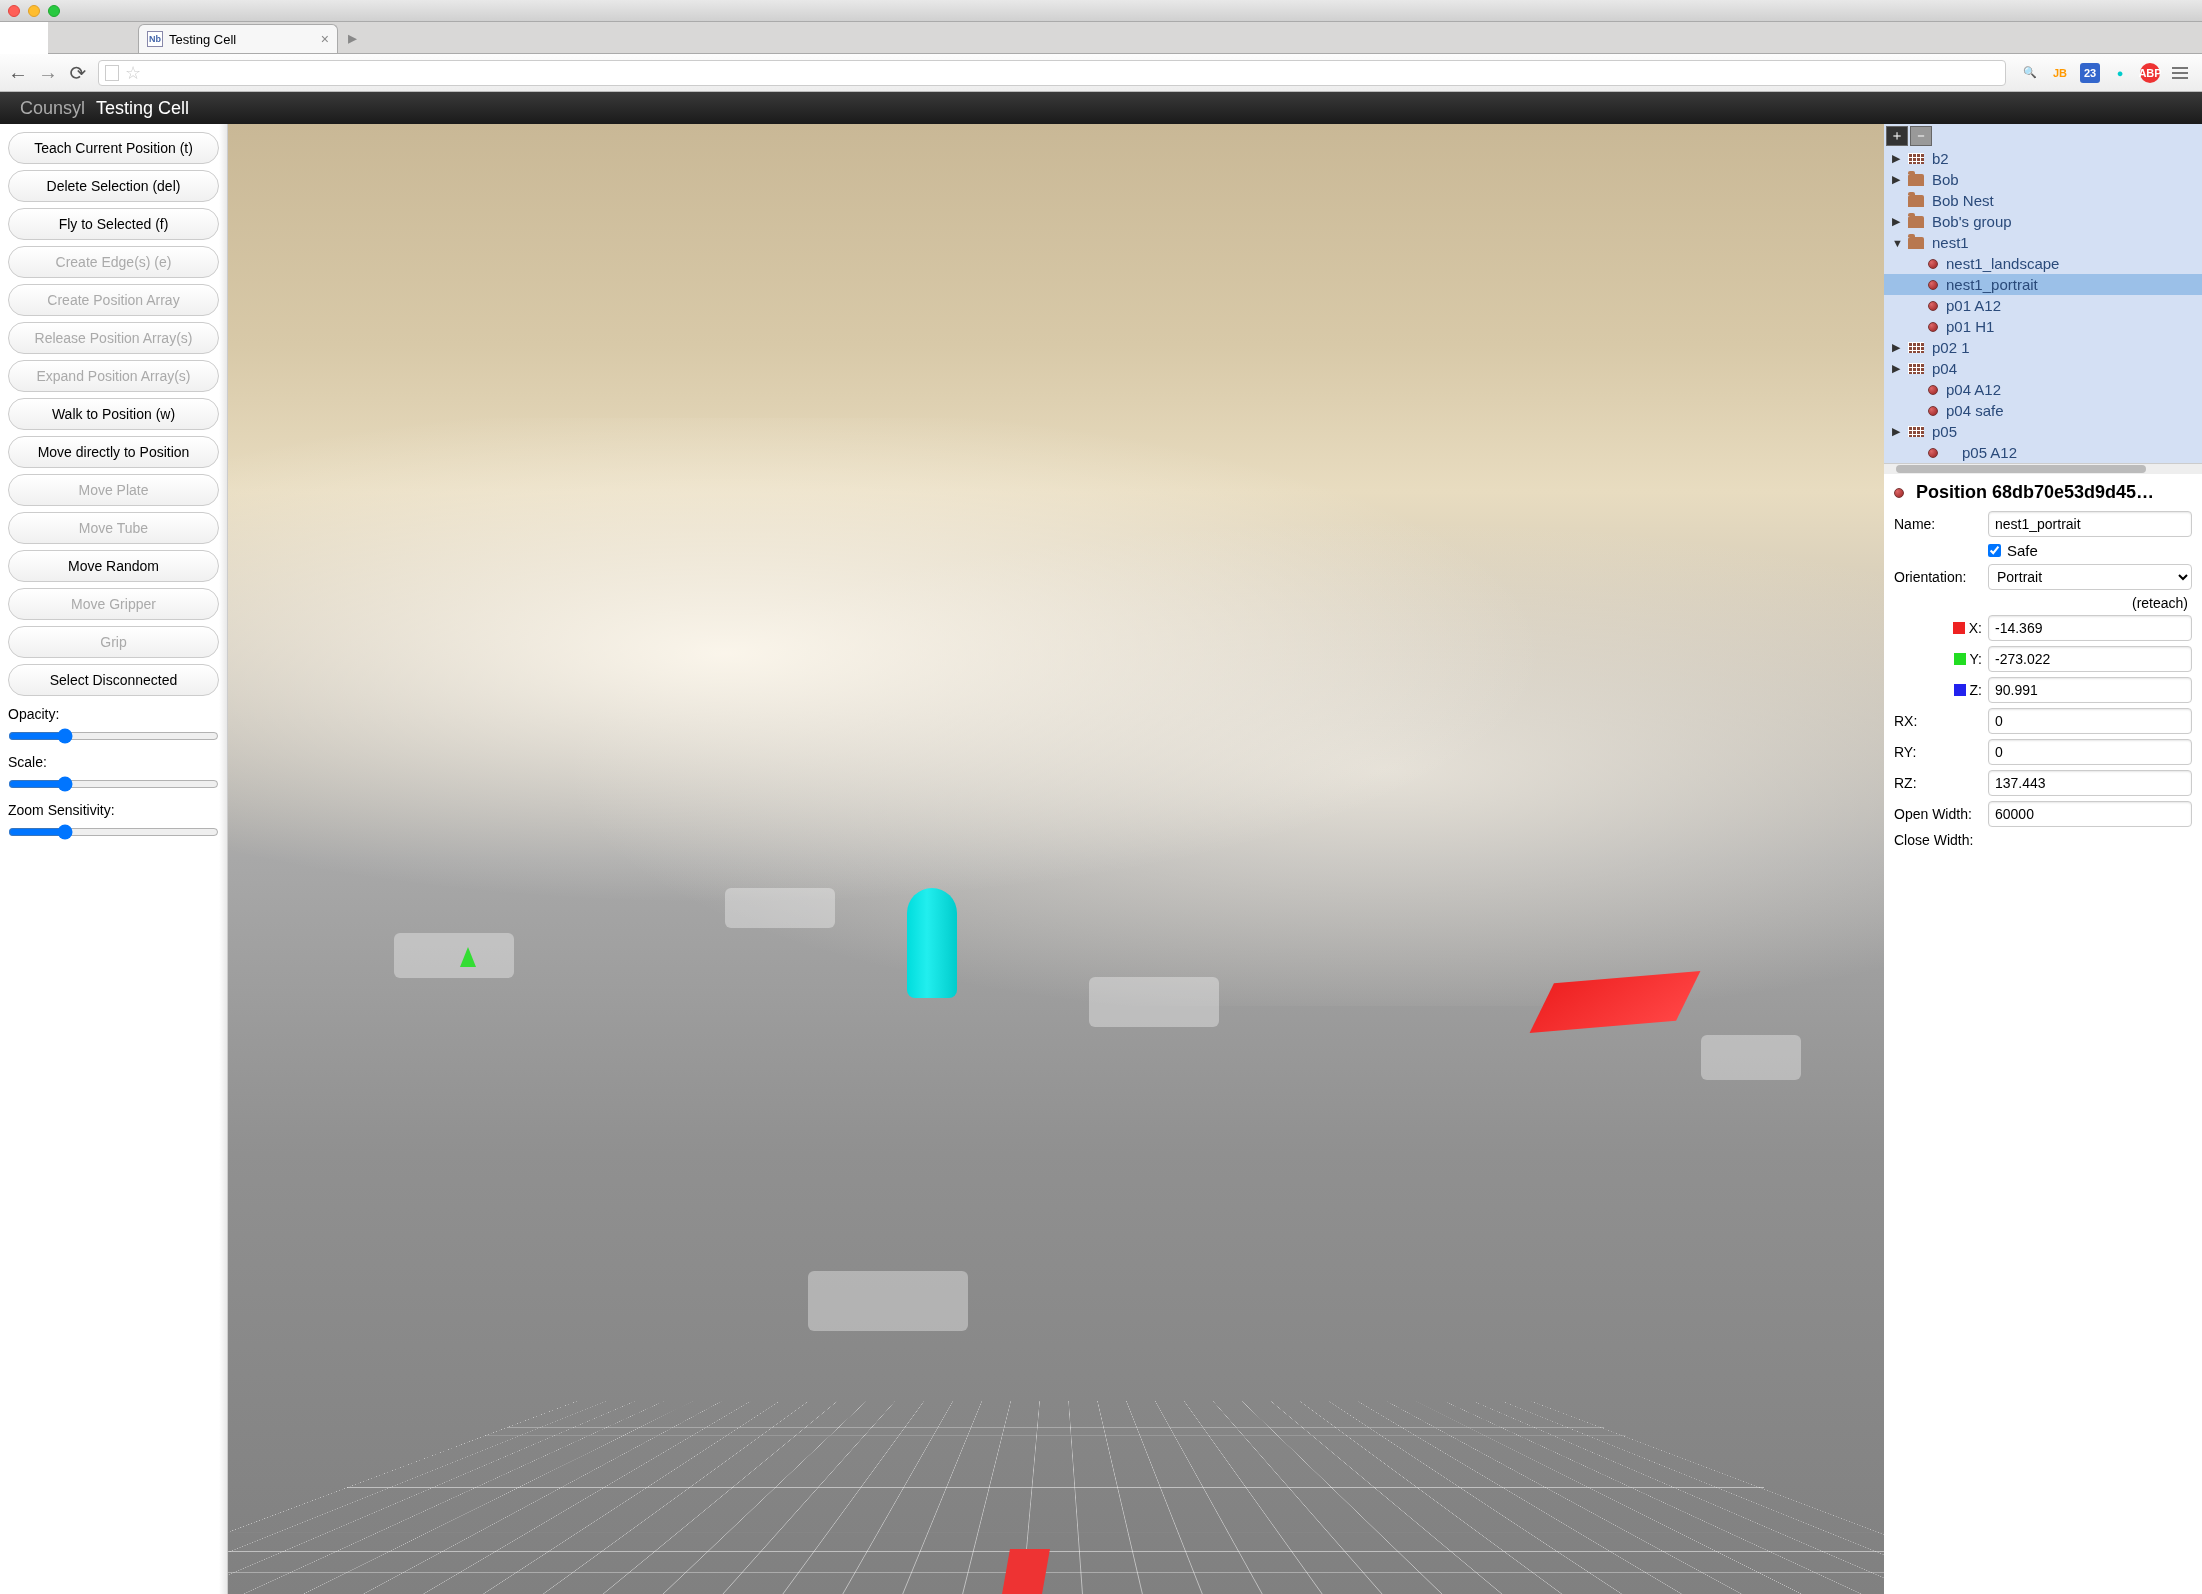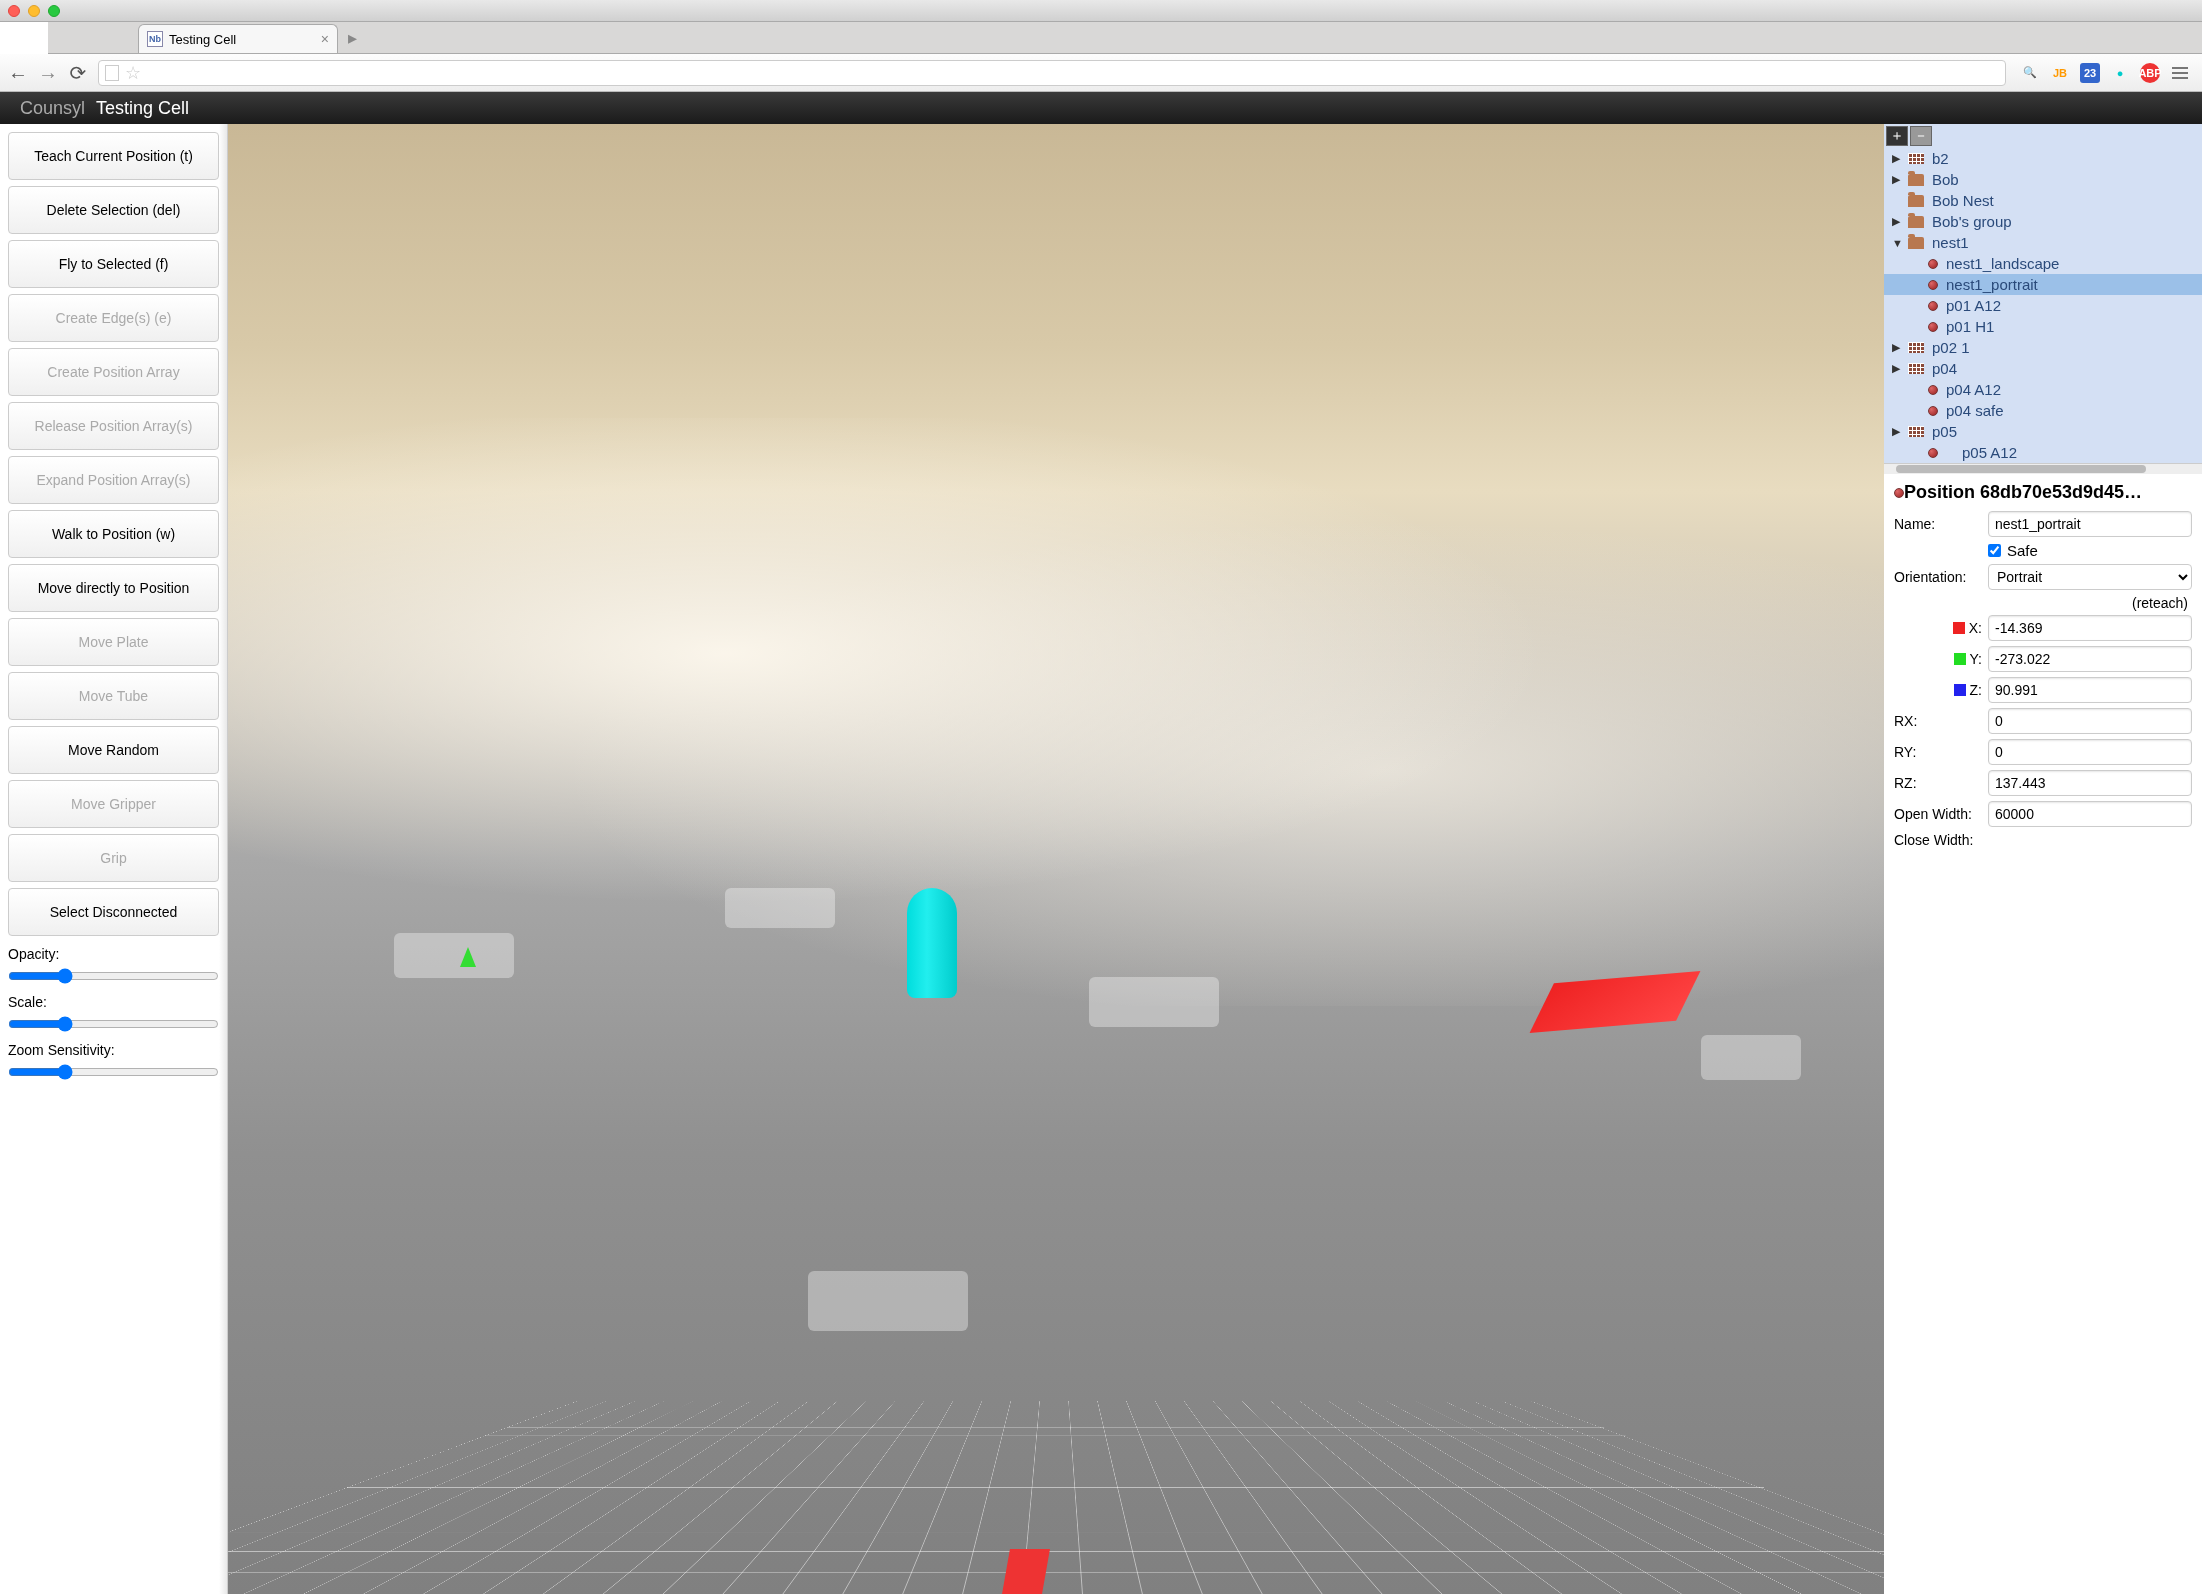--- a/index.html
+++ b/index.html
@@ -36,21 +36,21 @@
 
 
 .app-header { height: 32px; background: linear-gradient(#3a3a3a, #1a1a1a); color: #fff; display: flex; align-items: center; padding: 0 20px; gap: 11px; font-size: 18px; }
 .app-header .brand { color: #aaa; font-weight: 300; }
 .app-header .title { color: #fff; font-weight: 400; }
 
 
 .main-layout { display: flex; height: calc(100vh - 124px); }
 .left-panel { width: 228px; background: #fff; border-right: 1px solid #ccc; padding: 8px; display: flex; flex-direction: column; gap: 6px; overflow-y: auto; position:relative;}
 .left-panel::after{content:'';position:absolute;right:0;top:0;bottom:0;width:8px;background:linear-gradient(to left,#e8e8e8,transparent);}
-.left-panel button { height: 48px; border: 1px solid #ccc; border-radius: 4px; background: linear-gradient(#fff, #f0f0f0); font-size: 14px; cursor: pointer; }
+.left-panel button { height: 32px; border: 1px solid #ccc; border-radius: 17px; background: linear-gradient(#fff, #f0f0f0); font-size: 14px; cursor: pointer; }
 .left-panel button:disabled { color: #aaa; }
 .slider-label { font-size: 14px; margin-top: 4px; }
 .slider { width: 100%; }
 
 .viewport { flex: 1; background: #888; position: relative; overflow:hidden;}
 .sky { position:absolute; inset:0; background: linear-gradient(to bottom, #c9b896 0%, #d8c9a8 15%, #e8dcc0 25%, #d0c8b8 35%, #a8a8a8 50%, #909090 70%, #808080 100%);}
 .clouds { position:absolute; top:20%; left:0; right:0; height:40%; background: radial-gradient(ellipse at 30% 40%, rgba(255,250,240,0.9), transparent 50%), radial-gradient(ellipse at 70% 60%, rgba(240,235,225,0.8), transparent 50%);}
 .grid-floor { position:absolute; bottom:0; left:-10%; right:-10%; height:65%; transform: perspective(800px) rotateX(65deg); transform-origin: bottom; background-image: linear-gradient(rgba(255,255,255,0.5) 1px, transparent 1px), linear-gradient(90deg, rgba(255,255,255,0.5) 1px, transparent 1px); background-size: 60px 60px;}
 .cyan-cyl { position:absolute; left:41%; top:52%; width:50px; height:110px; background: linear-gradient(90deg, #0dd 0%, #2ee 40%, #0cc 100%); border-radius: 25px 25px 8px 8px;}
 .red-shape1 { position:absolute; right:12%; top:58%; width:140px; height:50px; background: linear-gradient(135deg, #e22, #f44); transform: skewX(-30deg) rotate(-5deg);}
@@ -69,21 +69,21 @@
 .tree-arrow { width: 12px; font-size: 11px; color: #333; }
 .tree-icon { width: 16px; height: 12px; display: inline-block; }
 .folder-icon { background: #b87850; border-radius: 2px 2px 0 0; position:relative;}
 .folder-icon::before{content:'';position:absolute;top:-3px;left:0;width:7px;height:3px;background:#b87850;border-radius:2px 2px 0 0;}
 .dot-icon { width: 10px; height: 10px; border-radius: 50%; background: radial-gradient(circle at 30% 30%, #d66, #922); border:1px solid #733;}
 .grid-icon { width: 16px; height: 11px; background: #8a4a3a; background-image: linear-gradient(#fff 1px,transparent 1px),linear-gradient(90deg,#fff 1px,transparent 1px); background-size:4px 4px;}
 .tree-scroll{height:10px;background:#eee;display:flex;align-items:center;padding:0 12px;}
 .tree-scroll-thumb{height:8px;background:#bbb;border-radius:4px;flex:0 0 85%;}
 
 .prop-panel { flex: 1; padding: 8px 10px; overflow-y: auto; font-size: 15px; }
-.prop-title { font-weight: bold; font-size: 18px; display: flex; align-items: center; gap: 0; margin-bottom: 8px;}
+.prop-title { font-weight: bold; font-size: 18px; display: flex; align-items: center; gap: 12px; margin-bottom: 8px;}
 .prop-row { display: flex; align-items: center; margin-bottom: 5px; gap: 6px; }
 .prop-label { width: 88px; font-size: 14px; }
 .prop-row input[type=text] { flex: 1; height: 26px; border: 1px solid #ccc; border-radius: 4px; padding: 0 6px; font-size: 14px; box-shadow: inset 0 1px 2px rgba(0,0,0,0.1);}
 .prop-row select { flex: 1; height: 26px; border: 1px solid #ccc; border-radius: 4px; padding: 0 4px; font-size: 14px; background:#fff;}
 .axis-swatch { width: 12px; height: 12px; }
 .link { color: #000000; text-decoration: none; }
 .reteach-row { text-align: right; font-size: 14px; padding-right: 4px; margin-bottom:4px;}
 </style>
 </head>
 <body>

